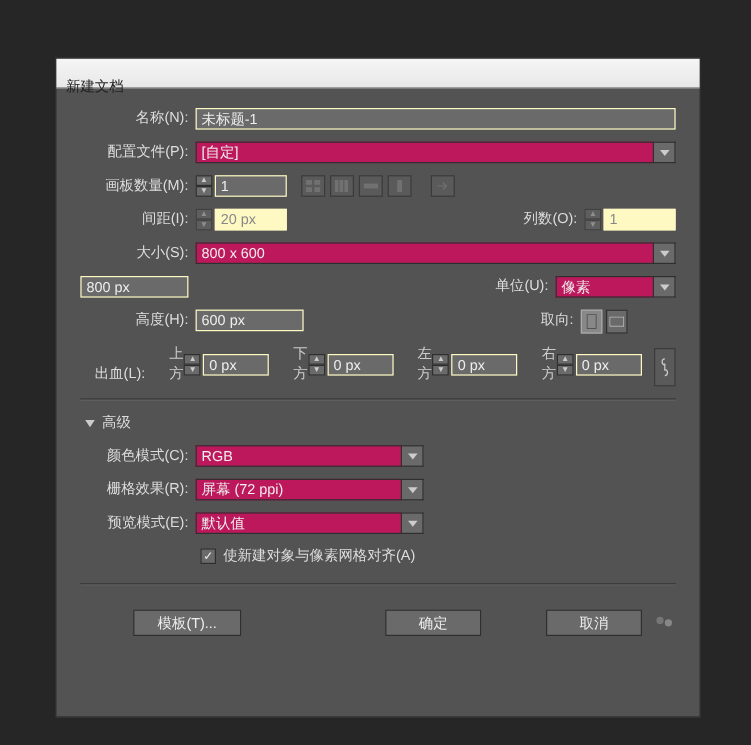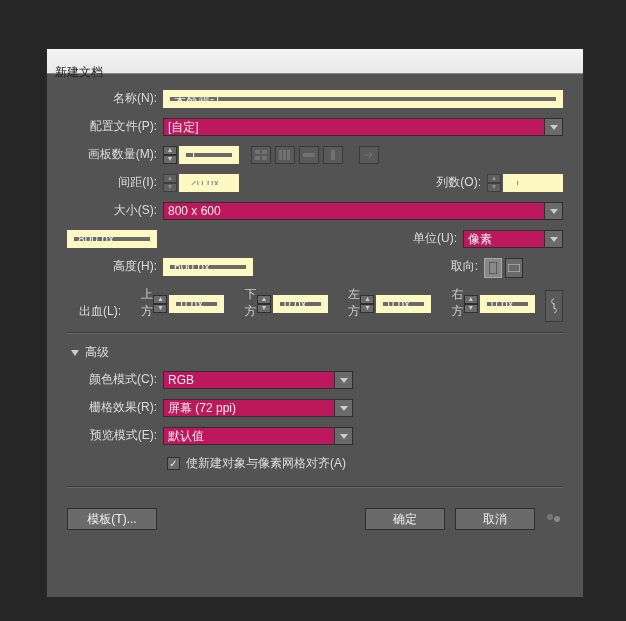--- a/index.html
+++ b/index.html
@@ -5,21 +5,21 @@
 * { box-sizing: border-box; margin: 0; padding: 0; font-family: "Microsoft YaHei", Arial, sans-serif; font-size: 12px; }
 body { background: #262626; width: 626px; height: 621px; position: relative; }
 .dialog { position: absolute; left: 46px; top: 48px; width: 538px; height: 550px; background: #535353; border: 1px solid #2a2a2a; }
 .title-bar { background: linear-gradient(#f5f5f5,#e8e8e8); height: 22px; line-height: 22px; padding: 12px 8px; color: #222; border-bottom: 1px solid #888; }
 .content { padding: 16px 20px 10px 20px; color: #ddd; }
 .row { display: flex; align-items: flex-start; margin-bottom: 8px; min-height: 20px; }
 .label { text-align: right; padding-right: 6px; white-space: nowrap; }
 .label.w1 { width: 96px; }
 .label.w2 { width: 96px; }
 .label.sm { width: 60px; }
-.input-text { background: #6a6a6a; border: 7px solid #fef9c3; color: #eee; height: 18px; padding: 0 4px; }
+.input-text { background: #6a6a6a; border: 1px solid #fef9c3; color: #eee; height: 18px; padding: 0 4px; }
 .input-text.dim { color: #888; background: #fef9c3; }
 .stepper { display: inline-flex; flex-direction: column; width: 14px; margin-right: 2px; }
 .stepper .btn { width: 14px; height: 9px; background: #6a6a6a; border: 1px solid #2f2f2f; line-height: 6px; text-align: center; color: #ccc; font-size: 8px; cursor: pointer; }
 .select-wrap { display: flex; flex: 1; }
 .select { flex: 1; background: #be185d; border: 1px solid #2f2f2f; color: #eee; height: 18px; padding: 0 4px; display: flex; align-items: center; }
 .dd-btn { width: 18px; height: 18px; background: #6a6a6a; border: 1px solid #2f2f2f; border-left: none; display: flex; align-items: center; justify-content: center; cursor: pointer; }
 .tri { width: 0; height: 0; border-left: 4px solid transparent; border-right: 4px solid transparent; border-top: 5px solid #ccc; }
 .icon-row { display: flex; gap: 4px; margin-left: 12px; }
 .icon-btn { width: 20px; height: 18px; background: #5a5a5a; border: 1px solid #3a3a3a; display: flex; align-items: center; justify-content: center; cursor: default; }
 .icon-btn svg { opacity: .5; }
@@ -30,21 +30,21 @@
 .bleed-col { display: flex; flex-direction: row; }
 .bleed-col .lbl { color: #ccc; margin-bottom: 2px; padding-left: 14px; }
 .bleed-input { display: flex; align-items: center; }
 .link-btn { width: 20px; height: 32px; background: #5a5a5a; border: 1px solid #3a3a3a; margin-left: 4px; display: flex; align-items: center; justify-content: center; cursor: pointer; align-self: flex-end; }
 .orient { display: flex; gap: 3px; }
 .orient .ob { width: 18px; height: 20px; background: #6a6a6a; border: 1px solid #2f2f2f; cursor: pointer; display:flex; align-items:center; justify-content:center; }
 .orient .ob.active { background: #888; border-color: #aaa; }
 .chk { display: flex; align-items: center; gap: 6px; margin-left: 100px; margin-top: 6px; }
 .chk-box { width: 13px; height: 13px; background: #6a6a6a; border: 1px solid #2f2f2f; display:flex; align-items:center; justify-content:center; color:#eee; font-size:10px; }
 .button-row { display: flex; gap: 10px; justify-content: flex-end; padding: 0 20px 14px; align-items: center; }
-.push-btn { min-width: 80px; height: 22px; background: #6a6a6a; border: 1px solid #2f2f2f; color: #eee; text-align: center; line-height: 20px; cursor: pointer; }
+.push-btn { min-width: 80px; height: 22px; background: #6a6a6a; border: 1px solid #2f2f2f; color: #eee; text-align: center; line-height: 20px; cursor: pointer; margin-left: 44px; }
 .push-btn.tmpl { margin-right: auto; min-width: 90px; }
 .team { width:18px; height:16px; opacity:.5; }
 </style>
 </head>
 <body>
 
 <div class="dialog">
   <div class="title-bar">新建文档</div>
   <div class="content">
 

